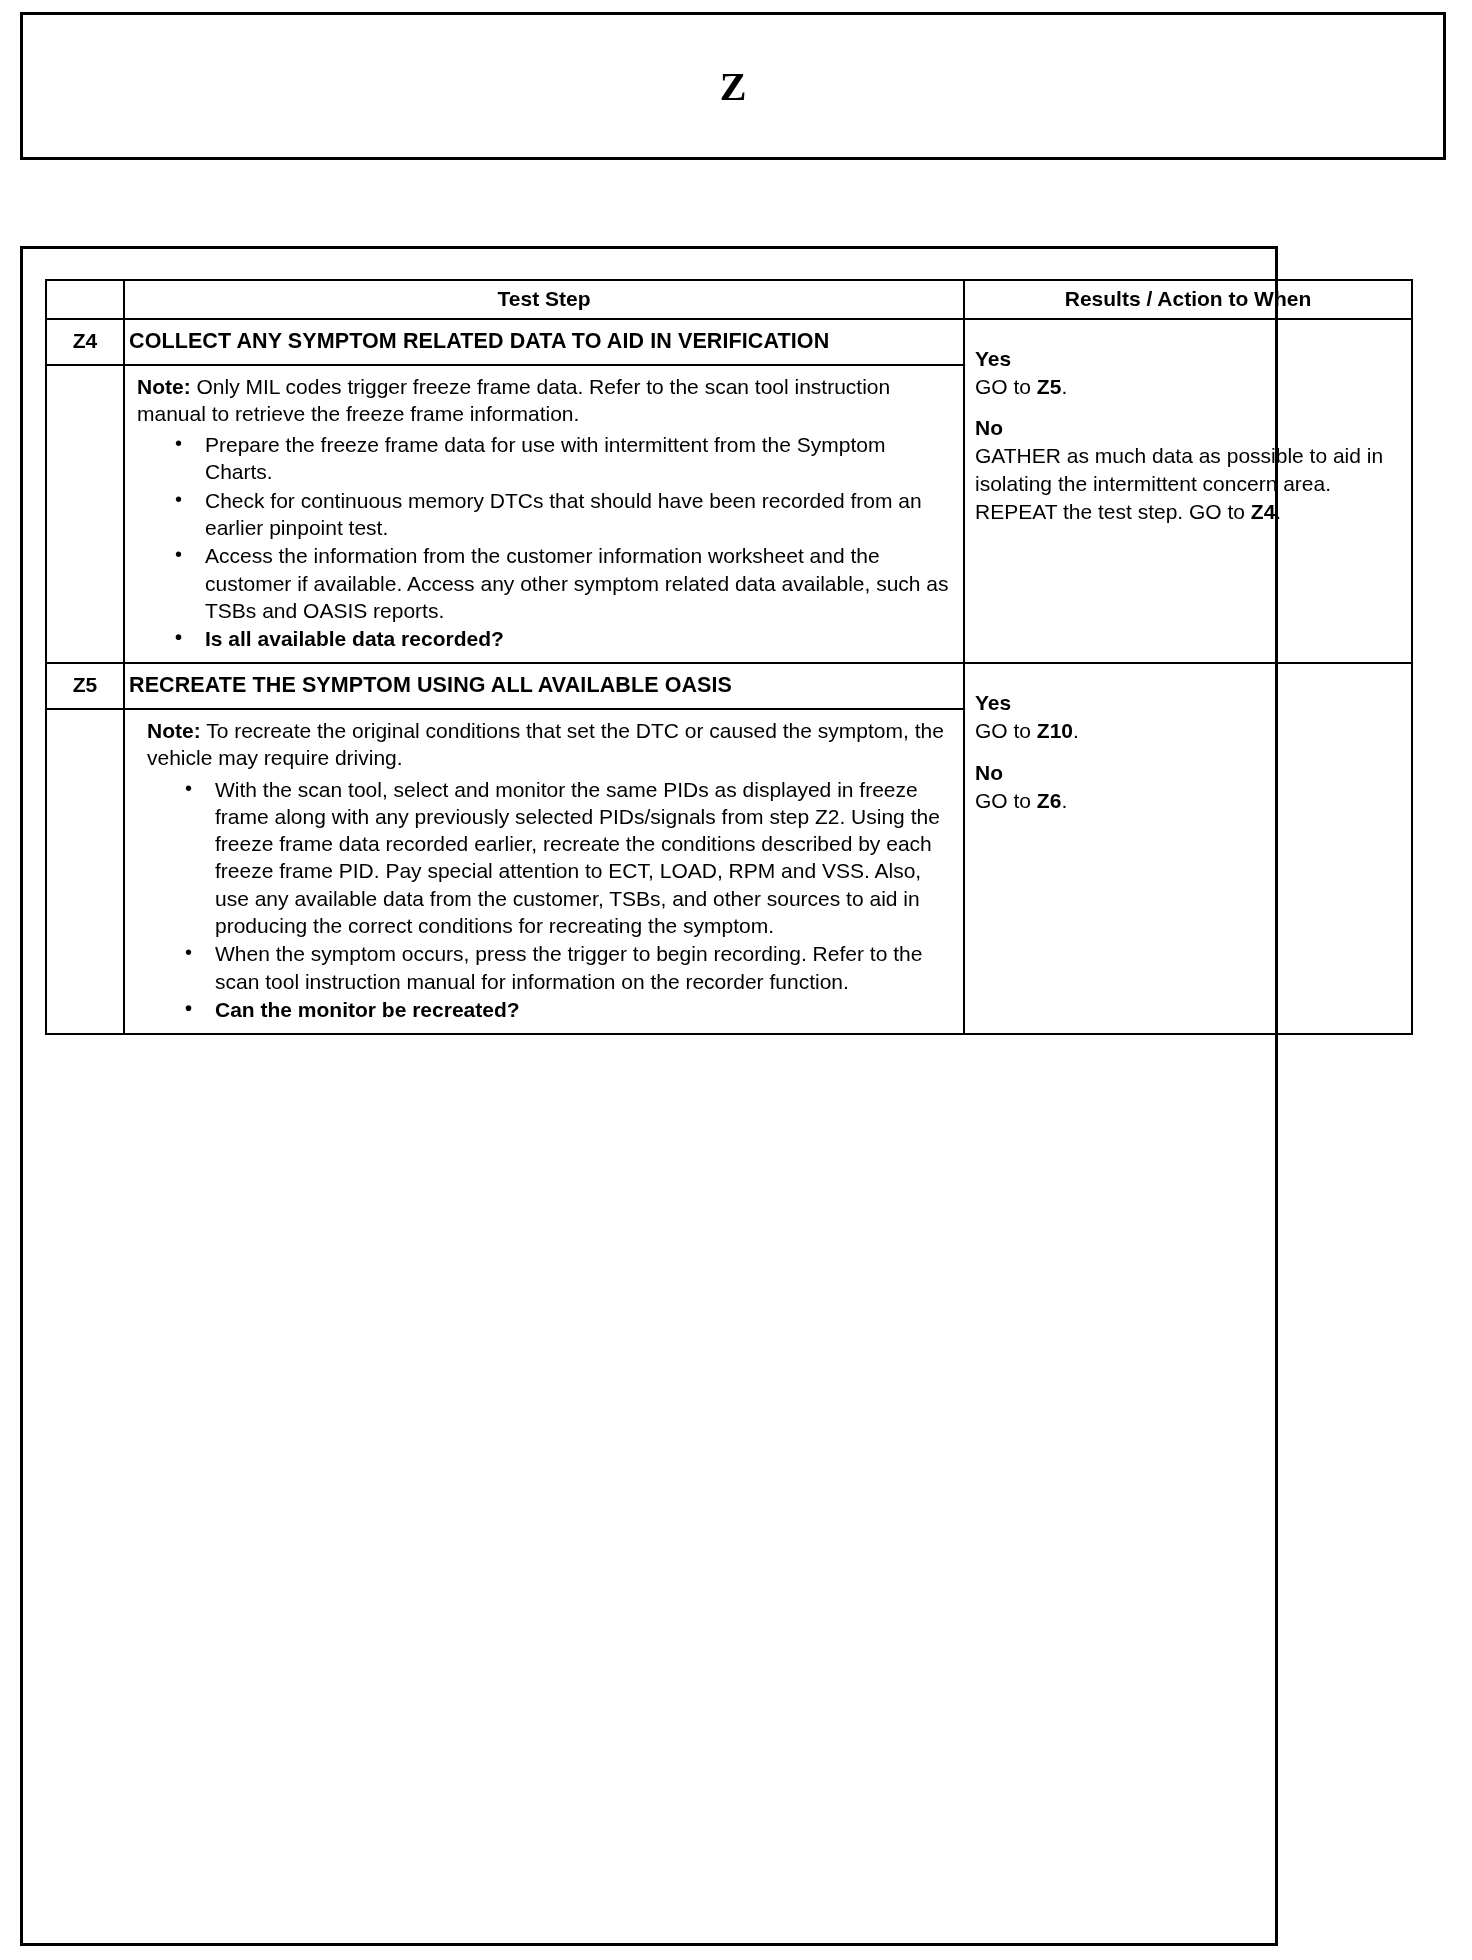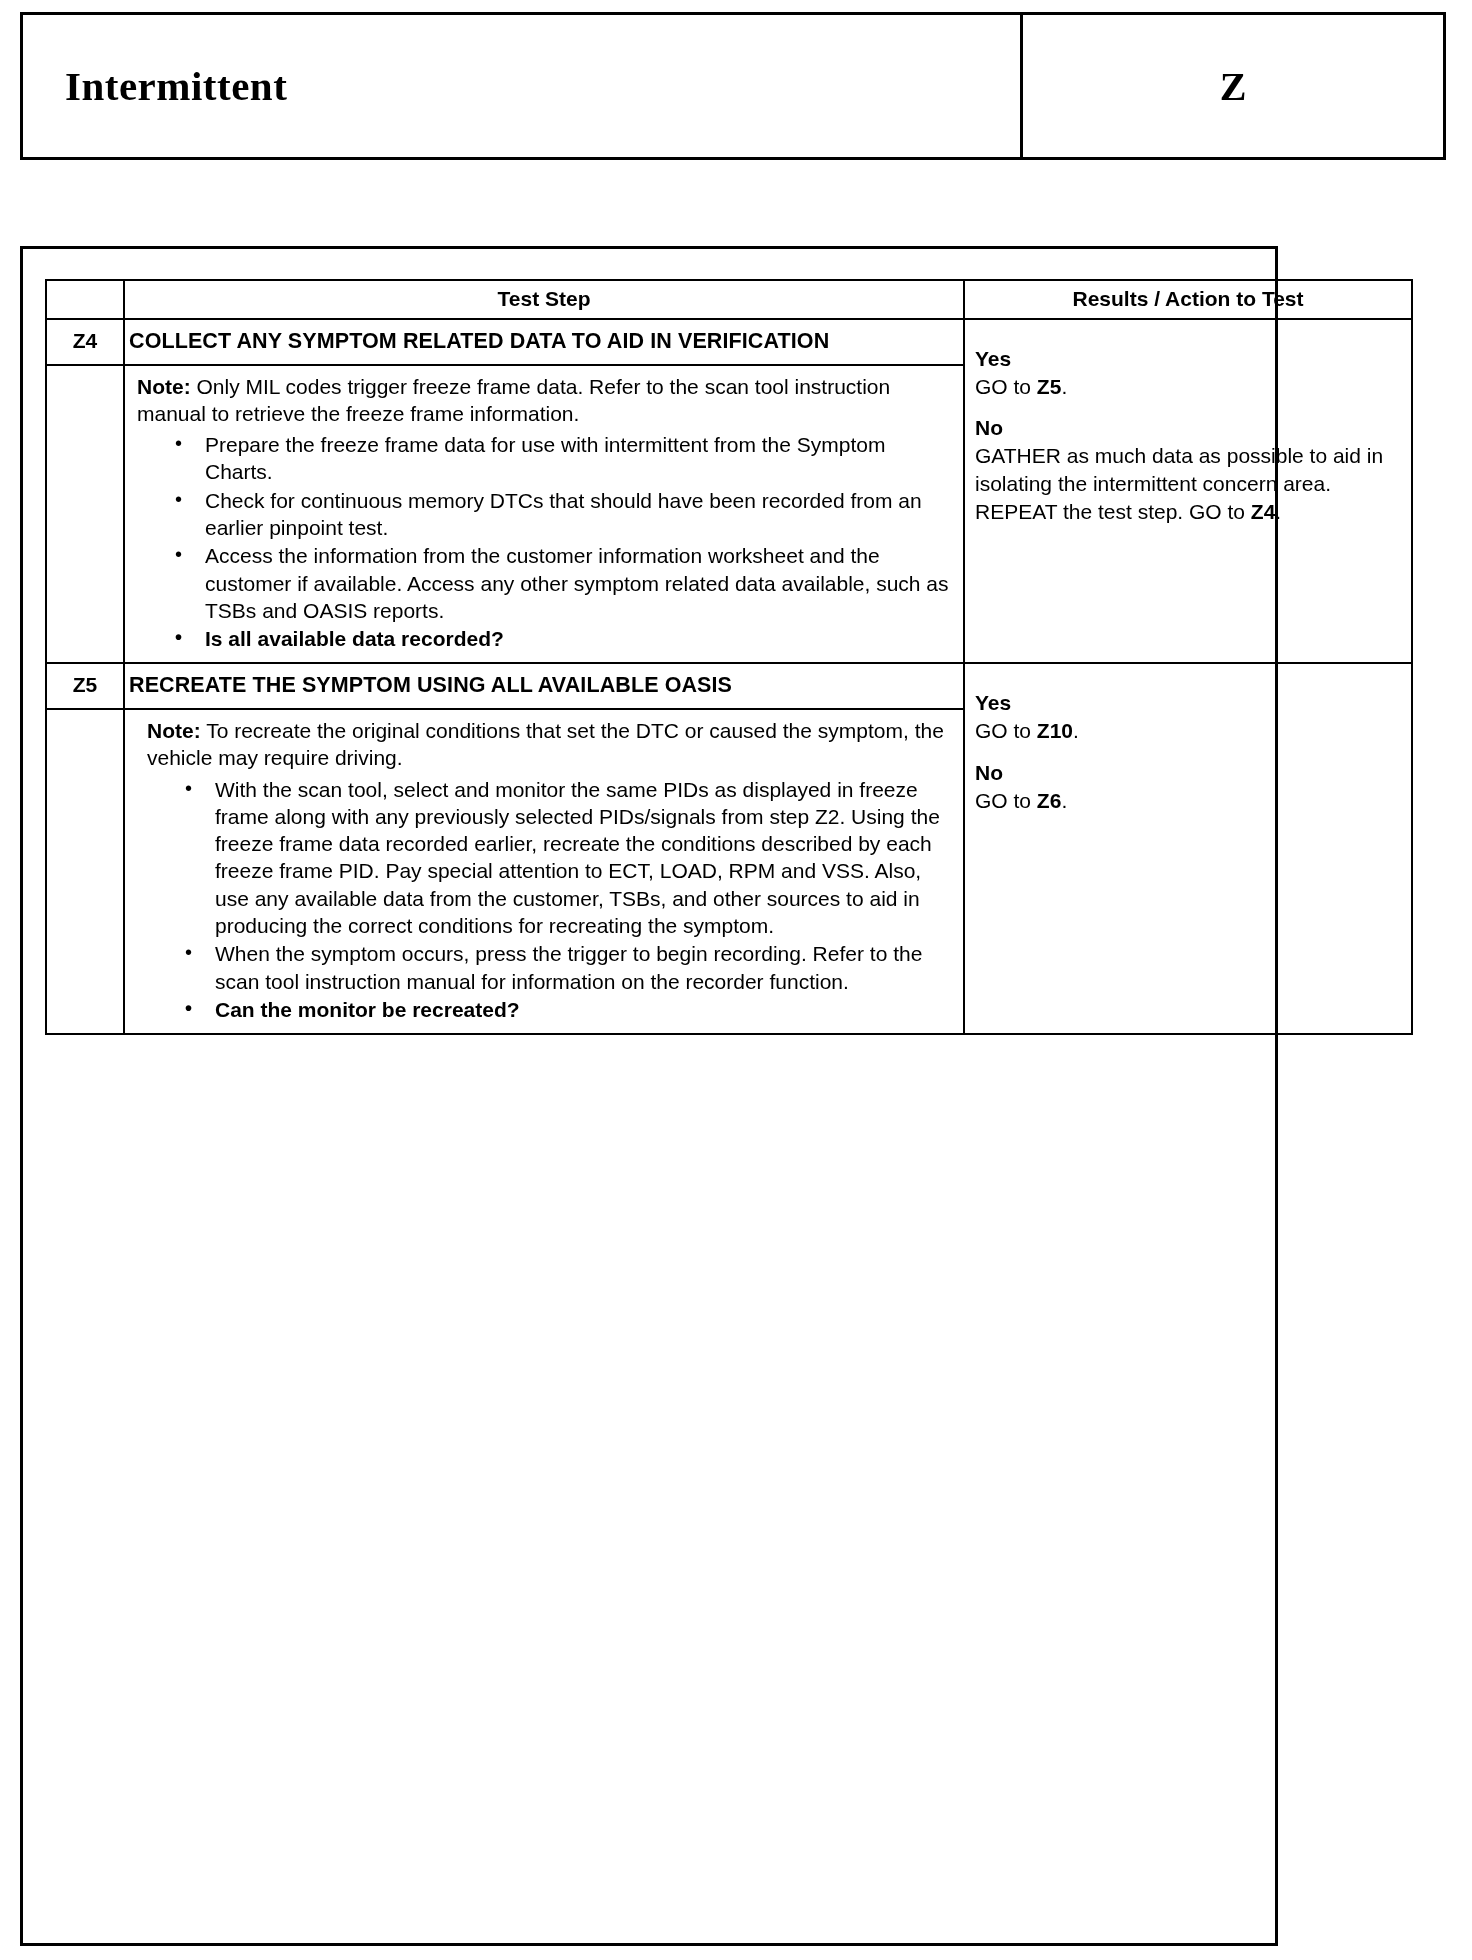--- a/index.html
+++ b/index.html
@@ -157,41 +157,38 @@
   }
   .res-block { margin-bottom: 14px; }
   .res-block:last-child { margin-bottom: 0; }
   .res-label { font-weight: bold; }
   .res-text b { font-weight: bold; }
 </style>
 </head>
 <body>
 
 <div class="header">
-  <div class="header-title-cell">
-    <span class="header-title">Intermittent</span>
-  </div>
   <div class="header-letter-cell">
     <span class="header-letter">Z</span>
   </div>
 </div>
 
 <div class="page-frame">
 
   <table class="ppt-table">
     <colgroup>
       <col class="col-num">
       <col class="col-step">
       <col class="col-result">
     </colgroup>
     <thead>
       <tr>
         <th class="hdr-blank"></th>
         <th class="hdr-step">Test Step</th>
-        <th class="hdr-result">Results / Action to Test</th>
+        <th class="hdr-result">Results / Action to When</th>
       </tr>
     </thead>
     <tbody>
 
       <tr>
         <td class="cell-num">Z4</td>
         <td class="cell-title">COLLECT ANY SYMPTOM RELATED DATA TO AID IN VERIFICATION</td>
         <td class="cell-result" rowspan="2">
           <div class="res-block">
             <div class="res-label">Yes</div>

